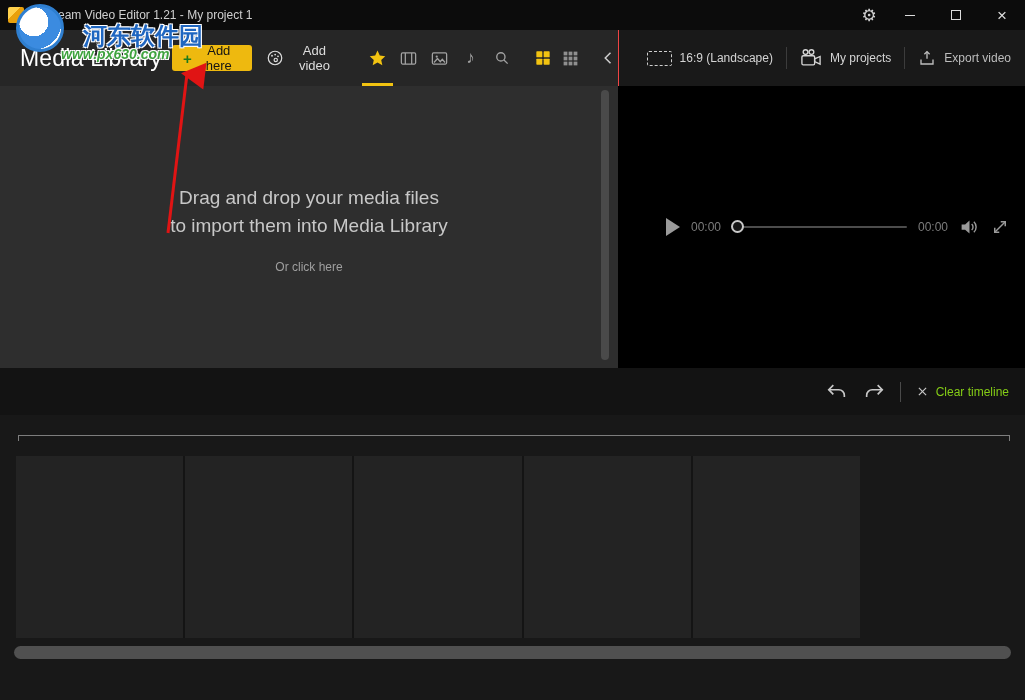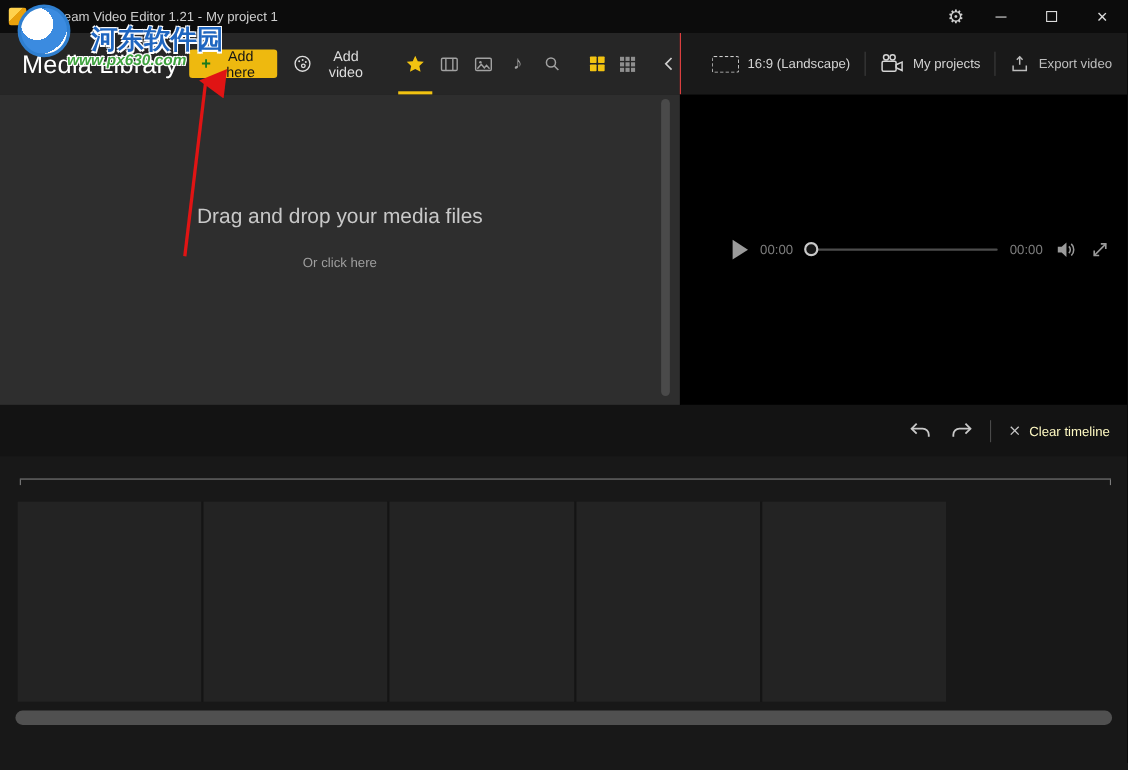--- a/index.html
+++ b/index.html
@@ -62,21 +62,21 @@
   .seek-track { position:absolute; top:7px; left:0; right:0; height:2px; background:#4c4c4c; border-radius:1px; }
   .seek-thumb { position:absolute; top:1px; left:-1px; width:13px; height:13px; border:2px solid #c9c9c9;
                 border-radius:50%; background:#151515; cursor:pointer; }
   .pc-icon { color:#9a9a9a; cursor:pointer; display:flex; align-items:center; }
 
   
   .timeline-toolbar { height:47px; background:#131313; display:flex; align-items:center;
                       justify-content:flex-end; gap:15px; padding-right:16px; }
   .tt-icon { color:#c9c9c9; cursor:pointer; display:flex; align-items:center; }
   .tt-divider { width:1px; height:20px; background:#4a4a4a; }
-  .clear-btn { display:flex; align-items:center; gap:7px; color:#fef9c3; font-size:12px; cursor:pointer; }
+  .clear-btn { display:flex; align-items:center; gap:7px; color:#84cc16; font-size:12px; cursor:pointer; }
 
   
   .timeline { position:relative; height:285px; background:#181818; }
   .ruler { position:absolute; top:20px; left:18px; right:15px; border-top:1px solid #7d7d7d; }
   .ruler::before, .ruler::after { content:""; position:absolute; top:0; width:1px; height:5px; background:#7d7d7d; }
   .ruler::before { left:0; } .ruler::after { right:0; }
   .track-cells { position:absolute; top:41px; left:16px; width:844px; height:182px; background:#141414;
                  display:flex; gap:2px; }
   .cell { flex:1; background:#232323; }
   .h-scrollbar { position:absolute; top:231px; left:14px; right:14px; height:13px; border-radius:7px;
@@ -242,20 +242,21 @@
           </svg>
         </span>
         <span>Export video</span>
       </div>
     </div>
   </div>
 
   <div class="main-row">
     <div class="media-panel">
       <div class="drop-line">Drag and drop your media files</div>
+      <div class="drop-line">to import them into Media Library</div>
       <div class="drop-hint">Or click here</div>
       <div class="v-scrollbar"></div>
     </div>
 
     <div class="preview-panel">
       <div class="video-preview"></div>
       <div class="player-controls">
         <div class="play-btn"></div>
         <span class="time">00:00</span>
         <div class="seek">

